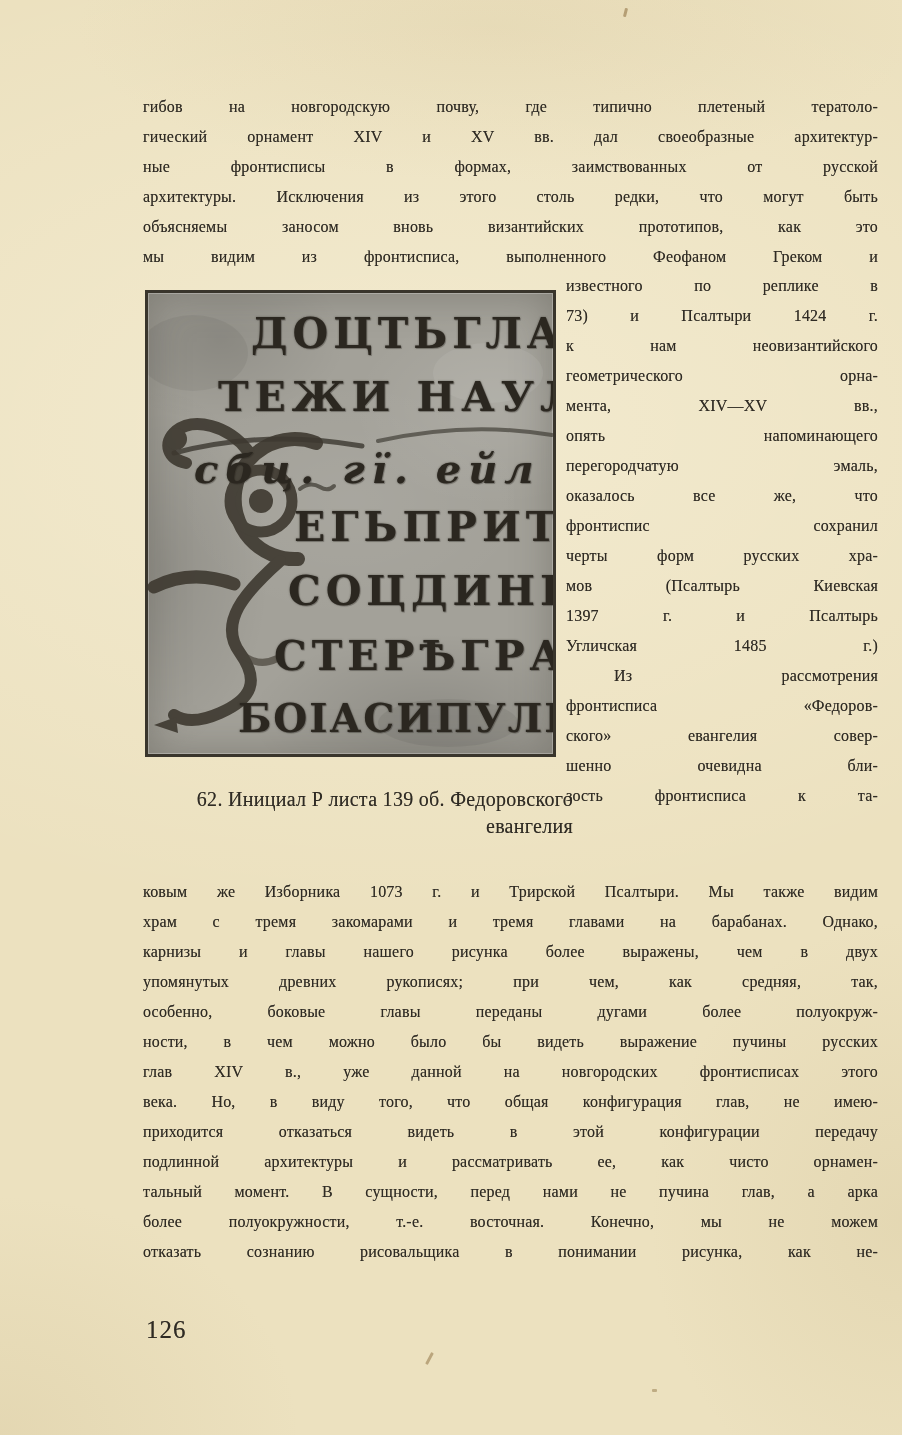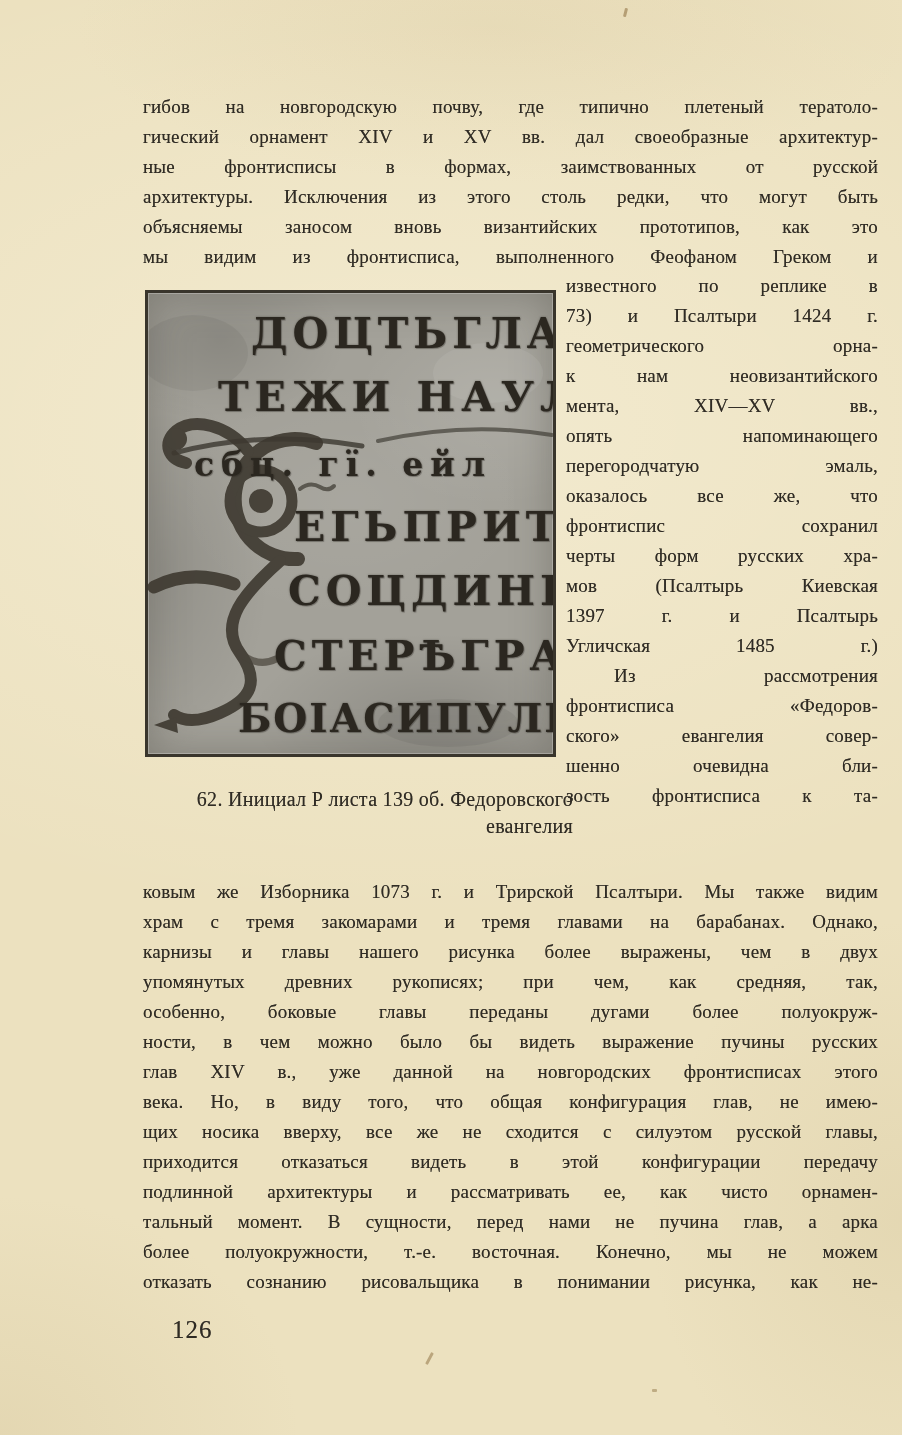--- a/index.html
+++ b/index.html
@@ -8,53 +8,53 @@
     background:
       radial-gradient(ellipse 1200px 700px at 45% 30%, rgba(255,252,238,0.35), rgba(255,252,238,0) 70%),
       radial-gradient(ellipse 500px 400px at 0% 100%, rgba(190,170,120,0.18), rgba(190,170,120,0) 60%),
       radial-gradient(ellipse 420px 500px at 100% 85%, rgba(196,178,130,0.20), rgba(196,178,130,0) 60%),
       radial-gradient(ellipse 600px 220px at 55% 2%, rgba(210,192,148,0.25), rgba(210,192,148,0) 70%),
       #ece1bf;
     font-family:"Liberation Serif","DejaVu Serif",serif;
     color:#2f2b24;
   }
   
-  .para { position:absolute; font-size:19px; line-height:30px; letter-spacing:0.2px;
+  .para { position:absolute; font-size:16px; line-height:30px; letter-spacing:0.2px;
           text-shadow:0 0 0.5px rgba(47,43,36,0.55); }
   .tline { text-align:justify; text-align-last:justify; white-space:normal; height:30px; overflow:visible; }
   .tline.indent { padding-left:48px; }
   .para-top    { left:143px; top:92px;  width:735px; }
   .col-right   { left:566px; top:271px; width:312px; }
   .para-bottom { left:143px; top:861px; width:735px;margin-top:16px; }
   .caption { position:absolute; left:133px; top:786px; width:440px; text-align:right;
              font-size:20px; line-height:27px; letter-spacing:0.3px;
              text-shadow:0 0 0.5px rgba(47,43,36,0.5); }
   .page-number { position:absolute; left:146px; top:1316px; font-size:25px; letter-spacing:1px;
-                 text-shadow:0 0 0.5px rgba(47,43,36,0.5);margin-left:26px; }
+                 text-shadow:0 0 0.5px rgba(47,43,36,0.5); }
   
   .photo {
     position:absolute; left:145px; top:290px; width:411px; height:467px; margin:0;
     overflow:hidden; box-sizing:border-box;
     border:3px solid #39352c;
     background:
       radial-gradient(ellipse 180px 120px at 18% 10%, rgba(0,0,0,0.10), rgba(0,0,0,0) 70%),
       radial-gradient(ellipse 200px 140px at 85% 25%, rgba(255,255,255,0.10), rgba(255,255,255,0) 70%),
       radial-gradient(ellipse 260px 120px at 70% 92%, rgba(0,0,0,0.12), rgba(0,0,0,0) 70%),
       radial-gradient(ellipse 150px 260px at 4% 60%, rgba(0,0,0,0.10), rgba(0,0,0,0) 70%),
       radial-gradient(ellipse 300px 200px at 50% 45%, rgba(255,255,255,0.06), rgba(255,255,255,0) 60%),
       #a3a199;
     box-shadow: inset 0 0 0 1px rgba(255,255,255,0.25), inset 0 0 40px rgba(60,58,50,0.35);
   }
   .photo-art { position:absolute; left:0; top:0; width:411px; height:467px; }
   .ms-line { position:absolute; font-family:"DejaVu Serif",serif; font-weight:bold;
              color:#2b2720; white-space:nowrap;
              text-shadow:0 0 2px rgba(40,36,30,0.55), 1px 1px 0 rgba(40,36,30,0.25); }
   .ms1 { left:103px; top:16px;  font-size:41px; letter-spacing:5px; transform:scaleY(1.05); }
   .ms2 { left:70px;  top:80px;  font-size:41px; letter-spacing:6px; }
-  .ms3 { left:46px;  top:152px; font-size:33px; letter-spacing:7px; }
+  .ms3 { left:46px;  top:152px; font-size:40px; letter-spacing:7px;font-style:italic; }
   .ms4 { left:146px; top:210px; font-size:41px; letter-spacing:5px; }
   .ms5 { left:140px; top:274px; font-size:41px; letter-spacing:5px; }
   .ms6 { left:126px; top:339px; font-size:41px; letter-spacing:5px; }
   .ms7 { left:90px;  top:402px; font-size:39px; letter-spacing:2px; }
   
   .speck { position:absolute; background:#8a6c3c; border-radius:1px; opacity:0.55; }
   .speck-a { left:624px; top:8px;    width:3px;  height:9px;  transform:rotate(14deg); }
   .speck-b { left:428px; top:1352px; width:3px;  height:13px; transform:rotate(28deg); opacity:0.5; }
   .speck-c { left:652px; top:1389px; width:5px;  height:3px;  opacity:0.45; }
 </style>
@@ -105,22 +105,22 @@
   </figure>
 
   <div class="caption">
     <div>62. Инициал Р листа 139 об. Федоровского</div>
     <div>евангелия</div>
   </div>
 
   <div class="para col-right">
       <div class="tline">известного по реплике в</div>
       <div class="tline">73) и Псалтыри 1424 г.</div>
+      <div class="tline">к нам неовизантийского</div>
       <div class="tline">геометрического орна-</div>
-      <div class="tline">к нам неовизантийского</div>
       <div class="tline">мента, XIV—XV вв.,</div>
       <div class="tline">опять напоминающего</div>
       <div class="tline">перегородчатую эмаль,</div>
       <div class="tline">оказалось все же, что</div>
       <div class="tline">фронтиспис сохранил</div>
       <div class="tline">черты форм русских хра-</div>
       <div class="tline">мов (Псалтырь Киевская</div>
       <div class="tline">1397 г. и Псалтырь</div>
       <div class="tline">Угличская 1485 г.)</div>
       <div class="tline indent">Из рассмотрения</div>
@@ -132,21 +132,20 @@
 
   <div class="para para-bottom">
       <div class="tline">ковым же Изборника 1073 г. и Трирской Псалтыри. Мы также видим</div>
       <div class="tline">храм с тремя закомарами и тремя главами на барабанах. Однако,</div>
       <div class="tline">карнизы и главы нашего рисунка более выражены, чем в двух</div>
       <div class="tline">упомянутых древних рукописях; при чем, как средняя, так,</div>
       <div class="tline">особенно, боковые главы переданы дугами более полуокруж-</div>
       <div class="tline">ности, в чем можно было бы видеть выражение пучины русских</div>
       <div class="tline">глав XIV в., уже данной на новгородских фронтисписах этого</div>
       <div class="tline">века. Но, в виду того, что общая конфигурация глав, не имею-</div>
-      <div class="tline">щих носика вверху, все же не сходится с силуэтом русской главы,</div>
       <div class="tline">приходится отказаться видеть в этой конфигурации передачу</div>
       <div class="tline">подлинной архитектуры и рассматривать ее, как чисто орнамен-</div>
       <div class="tline">тальный момент. В сущности, перед нами не пучина глав, а арка</div>
       <div class="tline">более полуокружности, т.-е. восточная. Конечно, мы не можем</div>
       <div class="tline">отказать сознанию рисовальщика в понимании рисунка, как не-</div>
     </div>
 
   <div class="page-number">126</div>
 
   <div class="speck speck-a"></div>

